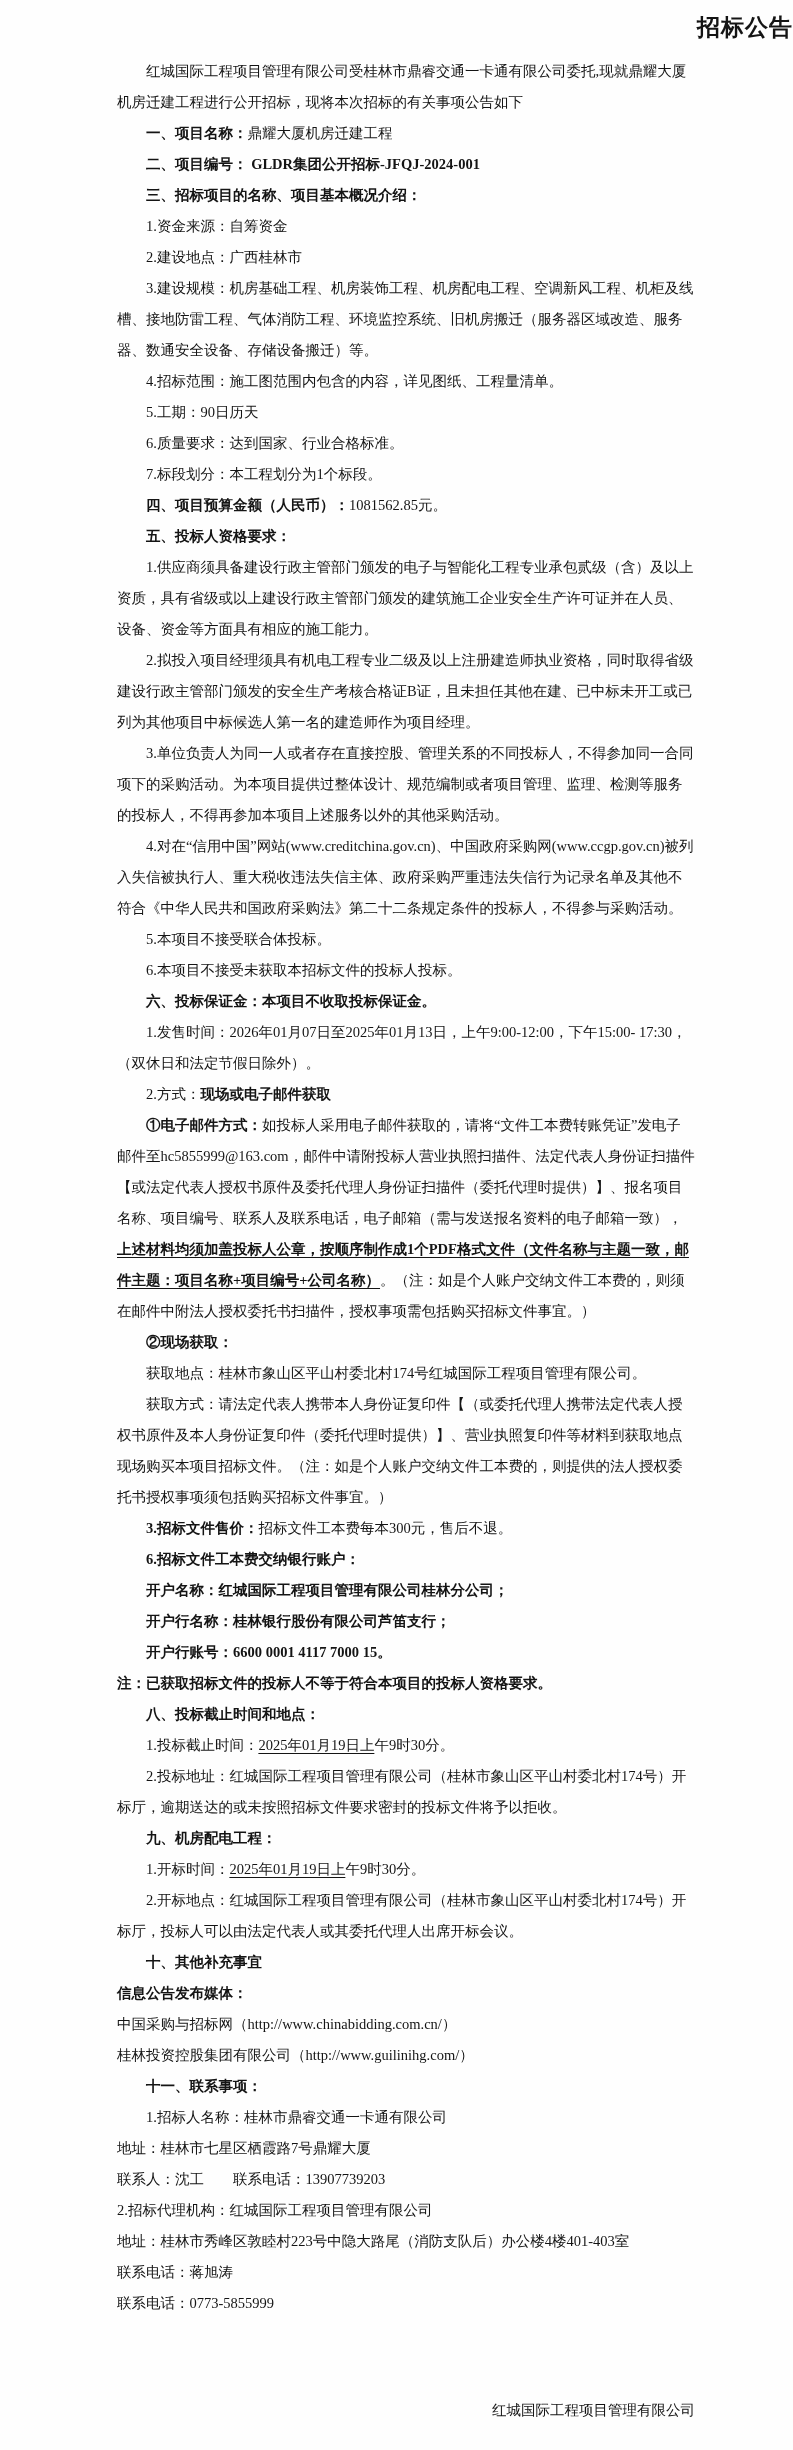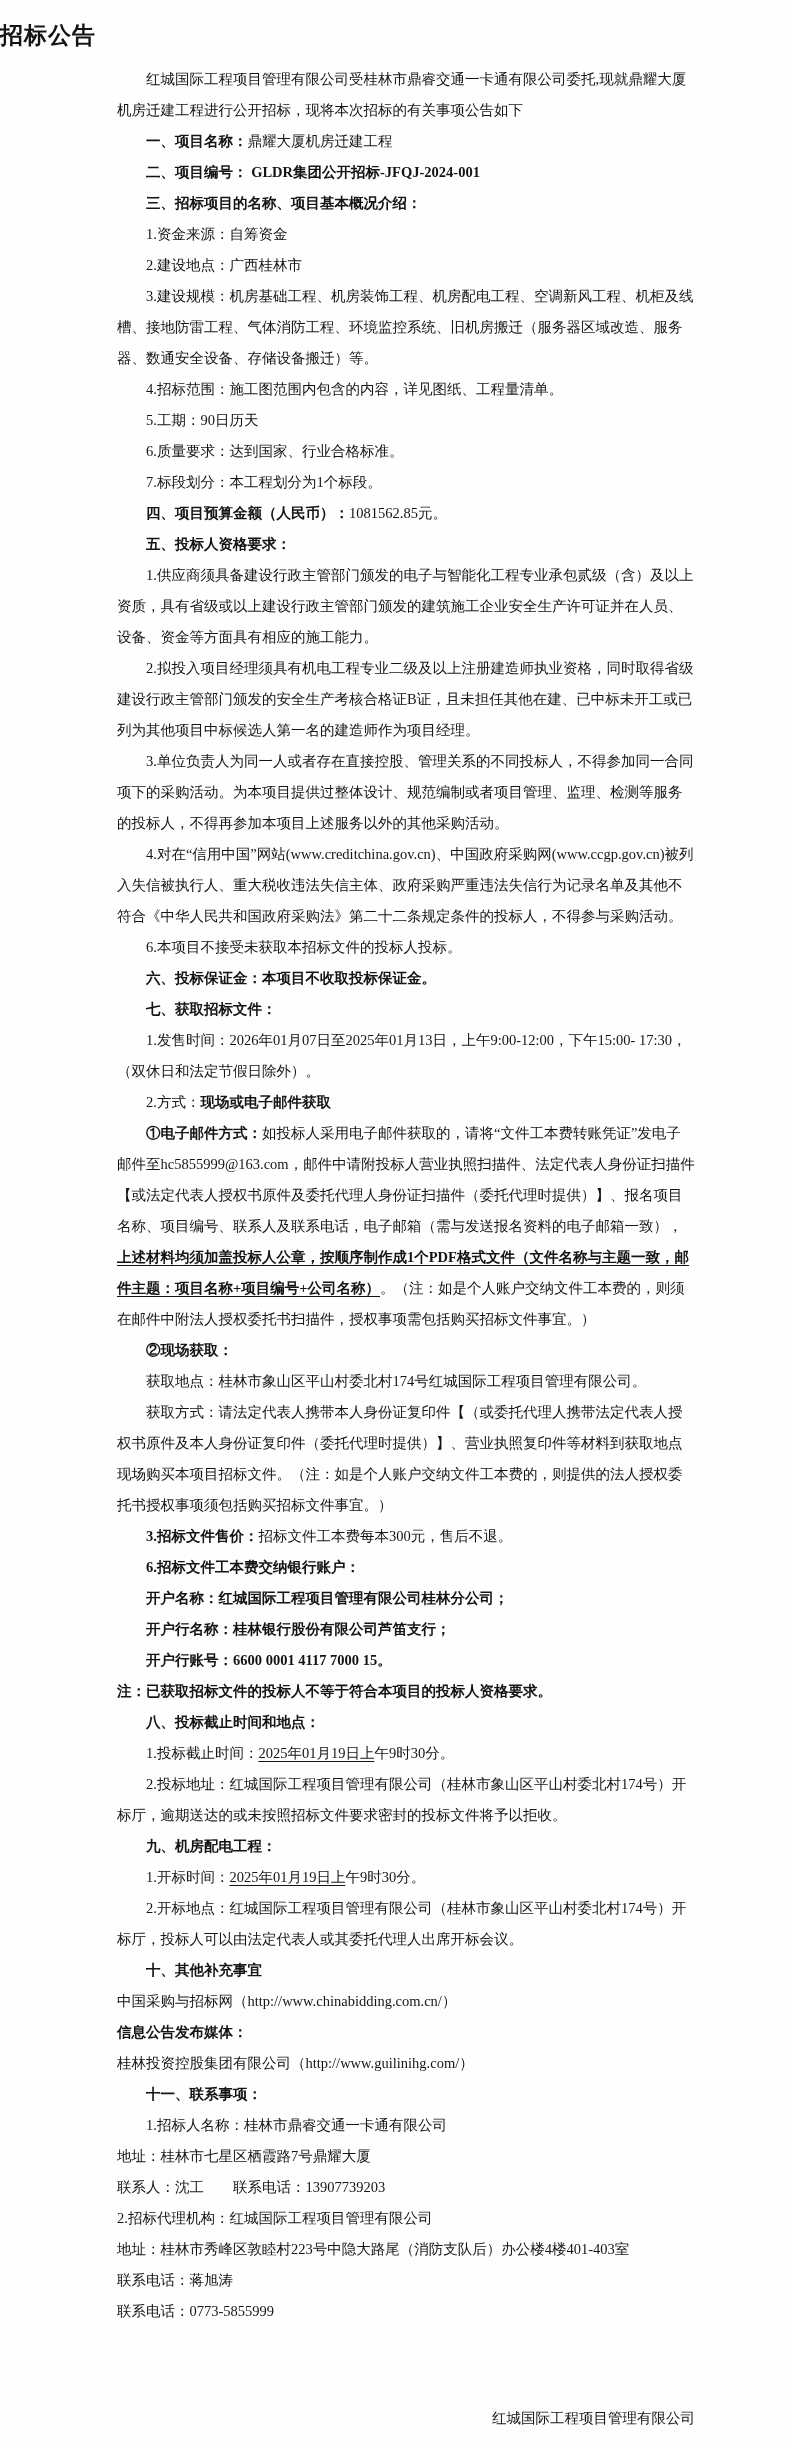--- a/index.html
+++ b/index.html
@@ -11,25 +11,25 @@
     position:relative;
     width:793px;
     min-height:2450px;
     background:#fefefe;
     color:#141414;
     font-family:"Liberation Serif","DejaVu Serif",serif;
     box-sizing:border-box;
     padding-top:8px;
   }
   .doc-title{
-    text-align:left;
+    text-align:right;
     font-size:23px;
     font-weight:700;
     line-height:40px;
-    margin:8px 0 8px 0;
+    margin:0 0 8px 0;
     letter-spacing:1px;
   }
   .content{
     margin-left:117px;
     margin-right:98px;
   }
   .content p{
     margin:0;
     font-size:14.5px;
     line-height:31px;
@@ -70,44 +70,44 @@
         <p class="indent"><span>4.招标范围：施工图范围内包含的内容，详见图纸、工程量清单。</span></p>
         <p class="indent"><span>5.工期：90日历天</span></p>
         <p class="indent"><span>6.质量要求：达到国家、行业合格标准。</span></p>
         <p class="indent"><span>7.标段划分：本工程划分为1个标段。</span></p>
         <p class="indent"><span class="run-b">四、项目预算金额（人民币）：</span><span>1081562.85元。</span></p>
         <p class="indent"><span class="run-b">五、投标人资格要求：</span></p>
         <p class="indent"><span>1.供应商须具备建设行政主管部门颁发的电子与智能化工程专业承包贰级（含）及以上资质，具有省级或以上建设行政主管部门颁发的建筑施工企业安全生产许可证并在人员、设备、资金等方面具有相应的施工能力。</span></p>
         <p class="indent"><span>2.拟投入项目经理须具有机电工程专业二级及以上注册建造师执业资格，同时取得省级建设行政主管部门颁发的安全生产考核合格证B证，且未担任其他在建、已中标未开工或已列为其他项目中标候选人第一名的建造师作为项目经理。</span></p>
         <p class="indent"><span>3.单位负责人为同一人或者存在直接控股、管理关系的不同投标人，不得参加同一合同项下的采购活动。为本项目提供过整体设计、规范编制或者项目管理、监理、检测等服务的投标人，不得再参加本项目上述服务以外的其他采购活动。</span></p>
         <p class="indent"><span>4.对在“信用中国”网站(www.creditchina.gov.cn)、中国政府采购网(www.ccgp.gov.cn)被列入失信被执行人、重大税收违法失信主体、政府采购严重违法失信行为记录名单及其他不符合《中华人民共和国政府采购法》第二十二条规定条件的投标人，不得参与采购活动。</span></p>
+        <p class="indent"><span>5.本项目不接受联合体投标。</span></p>
         <p class="indent"><span>6.本项目不接受未获取本招标文件的投标人投标。</span></p>
         <p class="indent"><span class="run-b">六、投标保证金：本项目不收取投标保证金。</span></p>
-        <p class="indent"><span class="run-b">七、获取招标文件：</span></p>
         <p class="indent"><span>1.发售时间：2026年01月07日至2025年01月13日，上午9:00-12:00，下午15:00- 17:30，（双休日和法定节假日除外）。</span></p>
         <p class="indent"><span>2.方式：</span><span class="run-b">现场或电子邮件获取</span></p>
         <p class="indent"><span class="run-b">①电子邮件方式：</span><span>如投标人采用电子邮件获取的，请将“文件工本费转账凭证”发电子邮件至hc5855999@163.com，邮件中请附投标人营业执照扫描件、法定代表人身份证扫描件【或法定代表人授权书原件及委托代理人身份证扫描件（委托代理时提供）】、报名项目名称、项目编号、联系人及联系电话，电子邮箱（需与发送报名资料的电子邮箱一致），</span><span class="run-b run-u">上述材料均须加盖投标人公章，按顺序制作成1个PDF格式文件（文件名称与主题一致，邮件主题：项目名称+项目编号+公司名称）</span><span>。（注：如是个人账户交纳文件工本费的，则须在邮件中附法人授权委托书扫描件，授权事项需包括购买招标文件事宜。）</span></p>
         <p class="indent"><span class="run-b">②现场获取：</span></p>
         <p class="indent"><span>获取地点：桂林市象山区平山村委北村174号红城国际工程项目管理有限公司。</span></p>
         <p class="indent"><span>获取方式：请法定代表人携带本人身份证复印件【（或委托代理人携带法定代表人授权书原件及本人身份证复印件（委托代理时提供）】、营业执照复印件等材料到获取地点现场购买本项目招标文件。（注：如是个人账户交纳文件工本费的，则提供的法人授权委托书授权事项须包括购买招标文件事宜。）</span></p>
         <p class="indent"><span class="run-b">3.招标文件售价：</span><span>招标文件工本费每本300元，售后不退。</span></p>
         <p class="indent"><span class="run-b">6.招标文件工本费交纳银行账户：</span></p>
         <p class="indent"><span class="run-b">开户名称：红城国际工程项目管理有限公司桂林分公司；</span></p>
         <p class="indent"><span class="run-b">开户行名称：桂林银行股份有限公司芦笛支行；</span></p>
         <p class="indent"><span class="run-b">开户行账号：6600 0001 4117 7000 15。</span></p>
         <p><span class="run-b">注：已获取招标文件的投标人不等于符合本项目的投标人资格要求。</span></p>
         <p class="indent"><span class="run-b">八、投标截止时间和地点：</span></p>
         <p class="indent"><span>1.投标截止时间：</span><span class="run-u">2025年01月19日上</span><span>午9时30分。</span></p>
         <p class="indent"><span>2.投标地址：红城国际工程项目管理有限公司（桂林市象山区平山村委北村174号）开标厅，逾期送达的或未按照招标文件要求密封的投标文件将予以拒收。</span></p>
         <p class="indent"><span class="run-b">九、机房配电工程：</span></p>
         <p class="indent"><span>1.开标时间：</span><span class="run-u">2025年01月19日上</span><span>午9时30分。</span></p>
         <p class="indent"><span>2.开标地点：红城国际工程项目管理有限公司（桂林市象山区平山村委北村174号）开标厅，投标人可以由法定代表人或其委托代理人出席开标会议。</span></p>
         <p class="indent"><span class="run-b">十、其他补充事宜</span></p>
+        <p><span class="run-b">信息公告发布媒体：</span></p>
         <p><span>中国采购与招标网（http://www.chinabidding.com.cn/）</span></p>
-        <p><span class="run-b">信息公告发布媒体：</span></p>
         <p><span>桂林投资控股集团有限公司（http://www.guilinihg.com/）</span></p>
         <p class="indent"><span class="run-b">十一、联系事项：</span></p>
         <p class="indent"><span>1.招标人名称：桂林市鼎睿交通一卡通有限公司</span></p>
         <p><span>地址：桂林市七星区栖霞路7号鼎耀大厦</span></p>
         <p><span>联系人：沈工　　联系电话：13907739203</span></p>
         <p><span>2.招标代理机构：红城国际工程项目管理有限公司</span></p>
         <p><span>地址：桂林市秀峰区敦睦村223号中隐大路尾（消防支队后）办公楼4楼401-403室</span></p>
         <p><span>联系电话：蒋旭涛</span></p>
         <p><span>联系电话：0773-5855999</span></p>
       </div>

